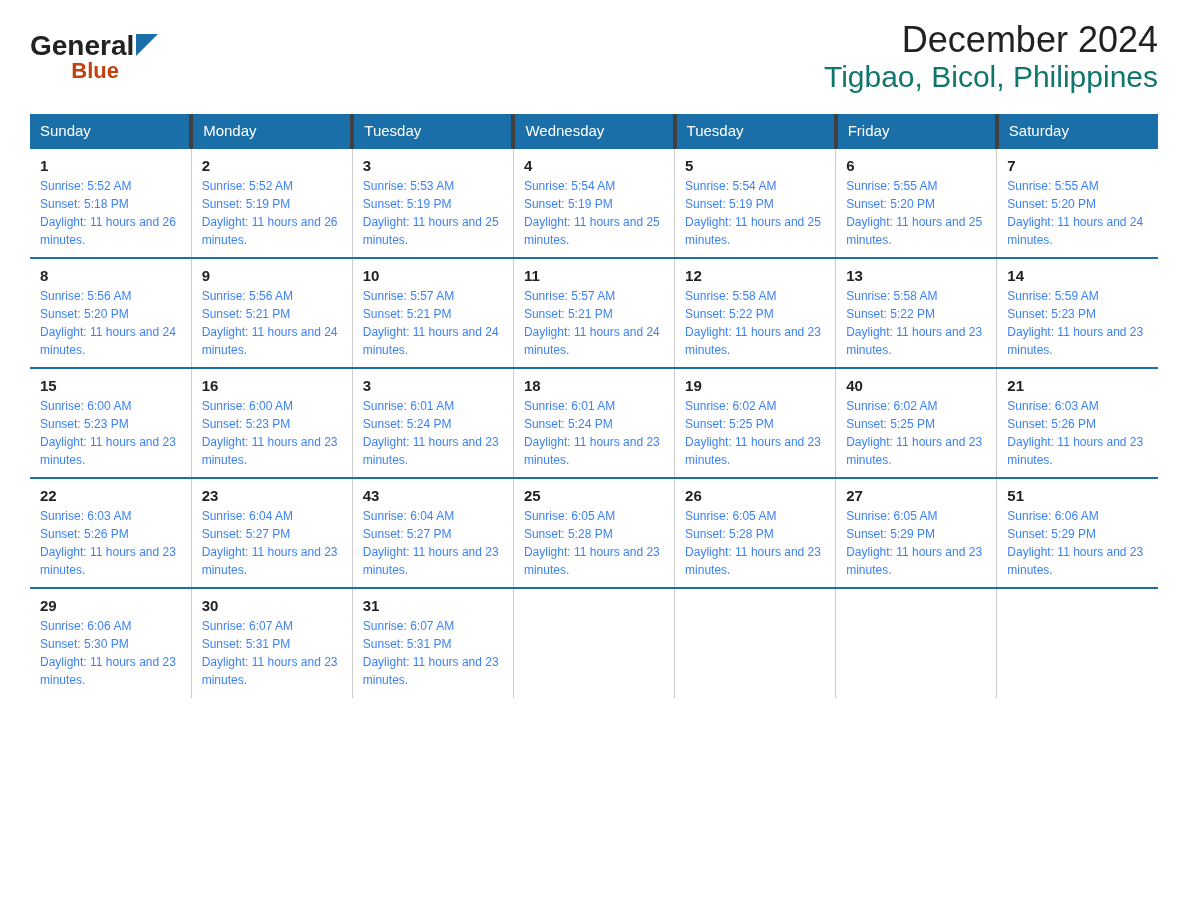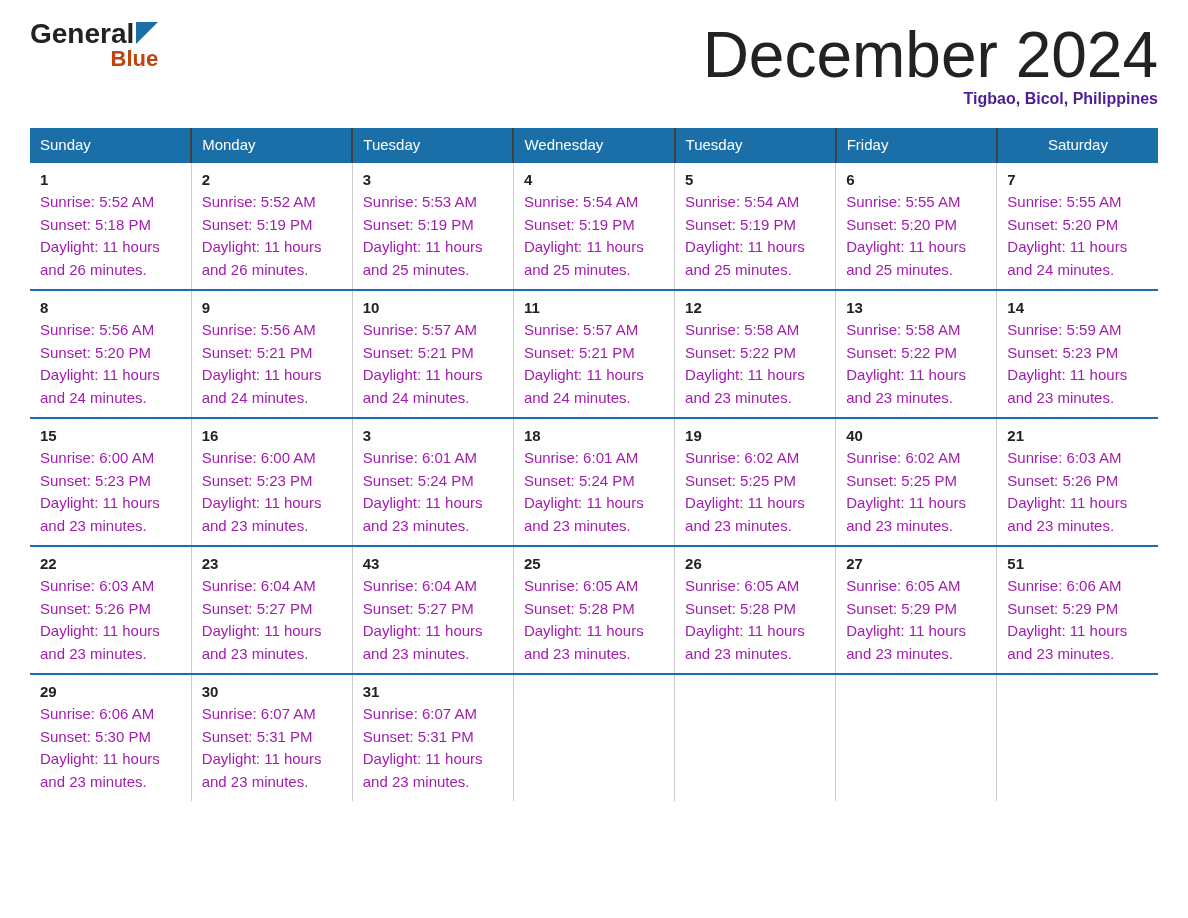--- a/index.html
+++ b/index.html
@@ -11,67 +11,67 @@
     }
     .header {
       display: flex;
       justify-content: space-between;
       align-items: flex-start;
       margin-bottom: 20px;
     }
     .logo {
       display: flex;
       flex-direction: column;
-      align-items: flex-end;
+      align-items: center;
+      margin-top: 12px;
     }
     .logo-text {
       font-size: 28px;
       font-weight: bold;
       color: #222;
       line-height: 1;
     }
     .logo-blue-word {
       color: #c2410c;
       font-size: 22px;
       font-weight: bold;
       margin-top: -2px;
       margin-left: 2px;
     }
     .title-block {
       text-align: right;
     }
     .month-title {
-      font-size: 64px;
+      font-size: 36px;
       font-weight: 300;
       color: #222;
       line-height: 1.1;
     }
     .subtitle {
-      font-size: 16px;
-      color: #4c1d95;
-      font-weight: bold;
+      font-size: 30px;
+      color: #0f766e;
+      font-weight: normal;
     }
 
     table {
       width: 100%;
       border-collapse: collapse;
       font-size: 13px;
     }
     thead tr th {
       background: #1a6fa8;
       color: #fff;
       padding: 8px 10px;
       text-align: left;
       font-size: 15px;
       font-weight: normal;
-      border-right: 2px solid #404040;
+      border-right: 4px solid #404040;
     }
     thead tr th:last-child {
       border-right: none;
-      text-align: center;
     }
     tbody tr td {
       vertical-align: top;
       padding: 8px 10px;
       border-top: 2px solid #1a6fa8;
       border-right: 1px solid #ccc;
       width: 14.28%;
       min-height: 100px;
       height: 110px;
     }
@@ -79,22 +79,22 @@
       border-right: none;
     }
     .day-num {
       font-size: 15px;
       font-weight: bold;
       color: #222;
       display: block;
       margin-bottom: 3px;
     }
     .day-info {
-      font-size: 15px;
-      color: #a21caf;
+      font-size: 12px;
+      color: #3b82f6;
       line-height: 1.5;
     }
   </style>
 </head>
 <body>
 
 <div class="header">
   <div class="logo">
     <div style="display:flex; align-items:center;">
       <span class="logo-text">General</span>

